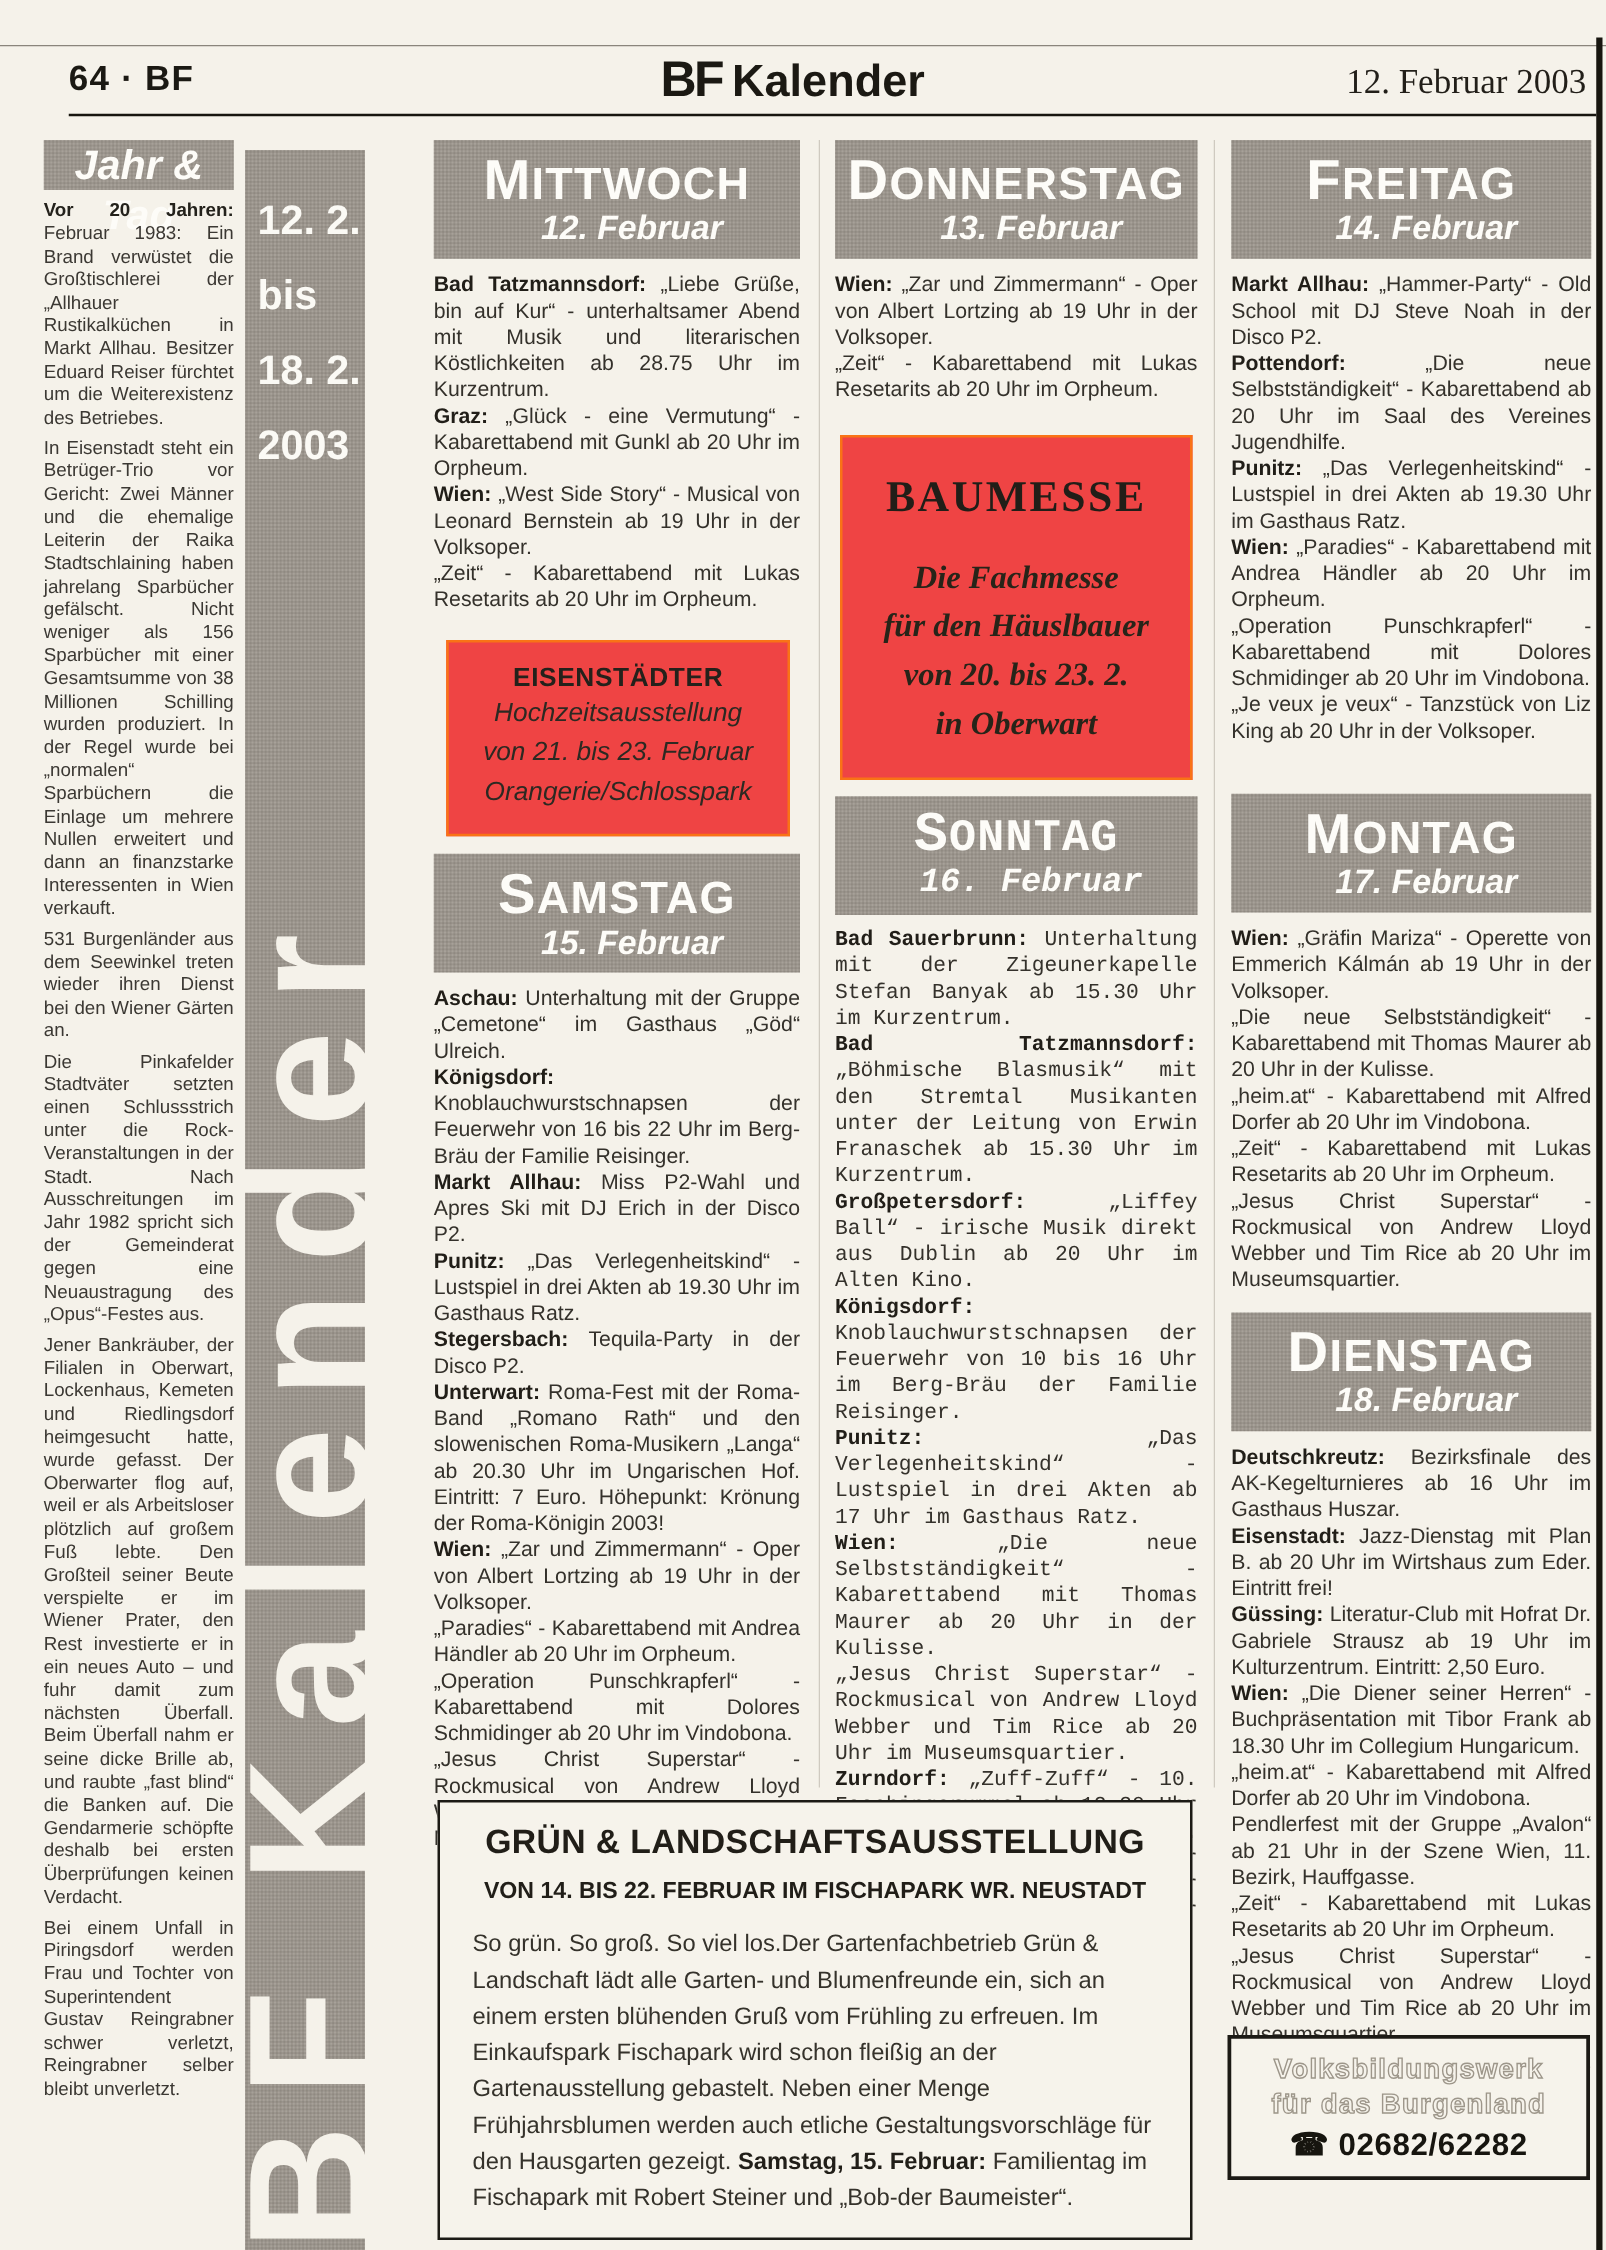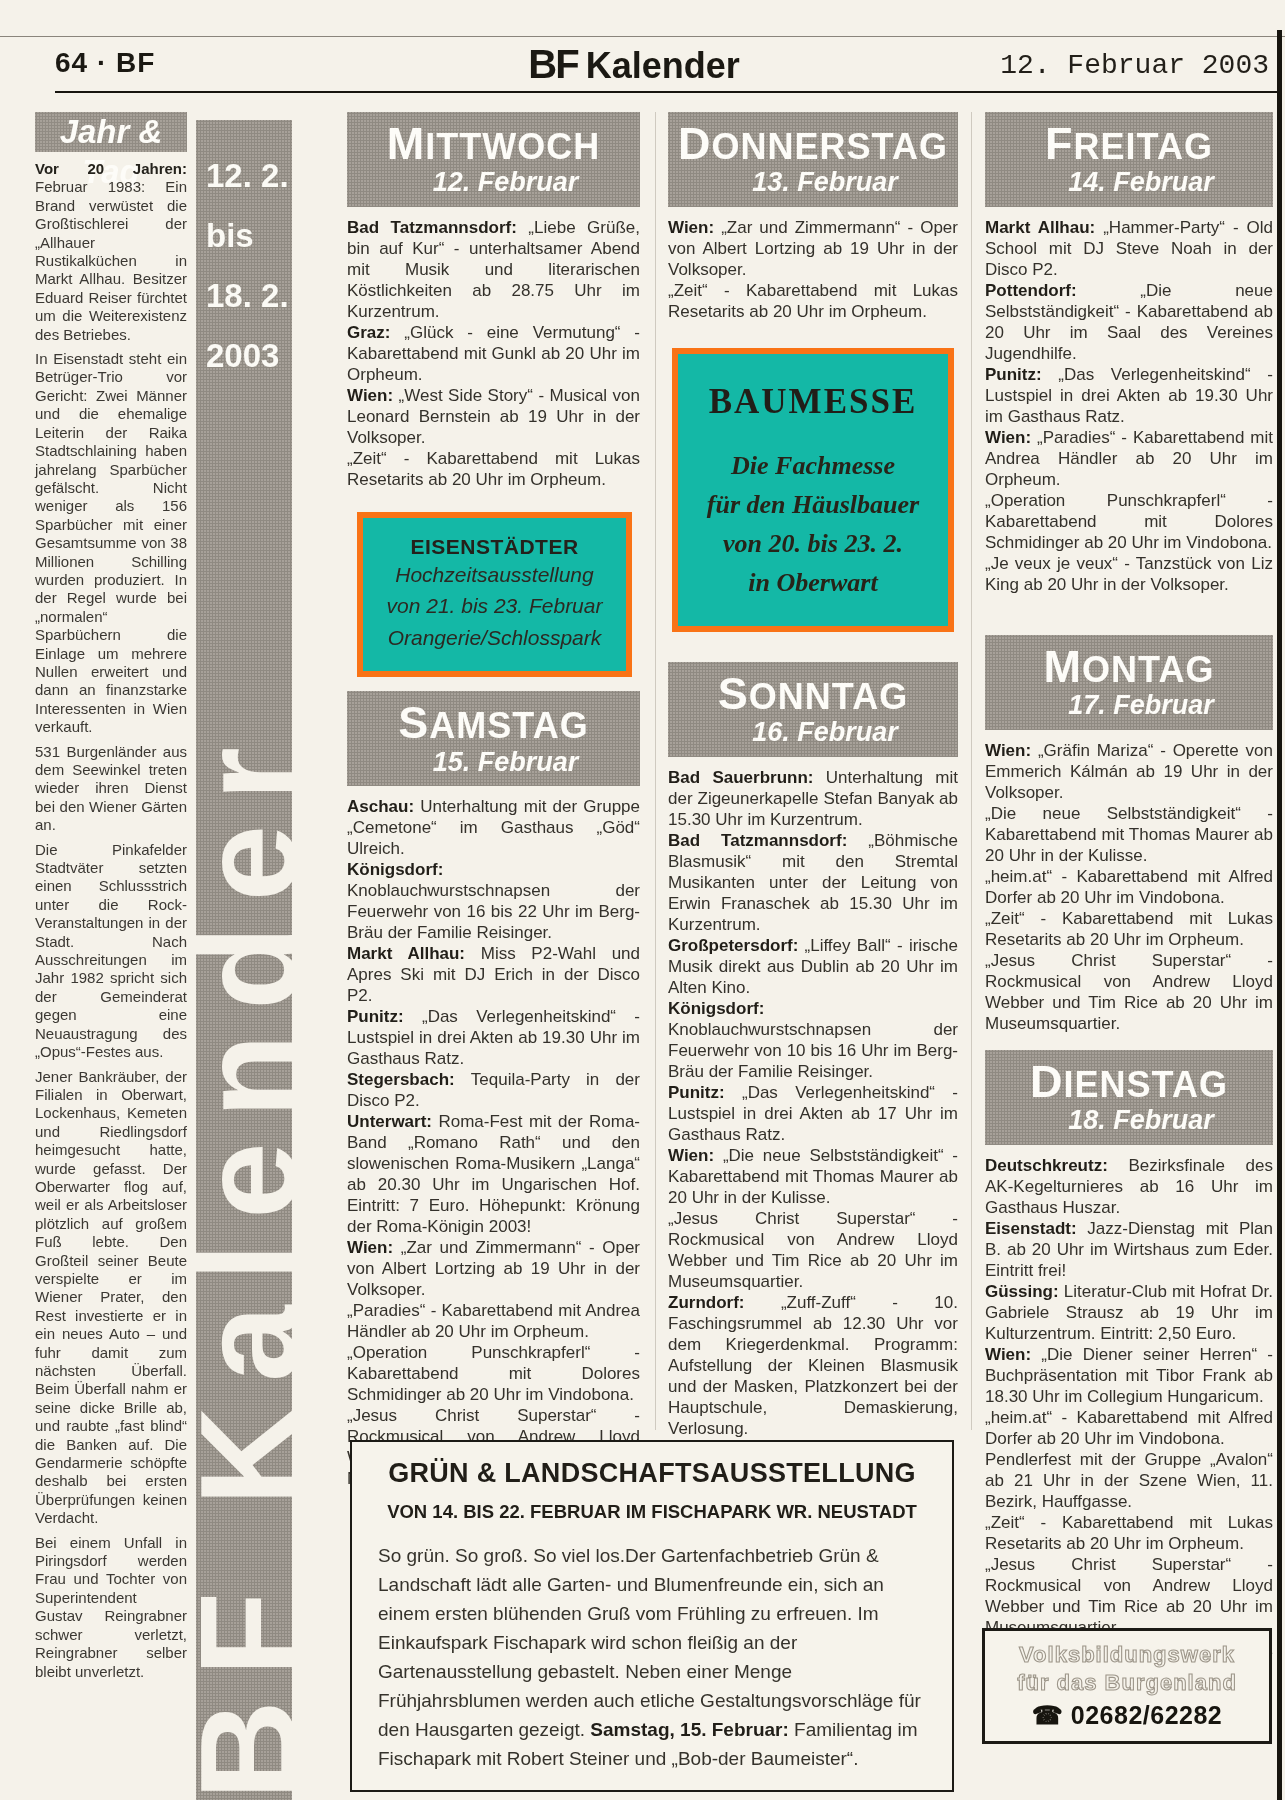--- a/index.html
+++ b/index.html
@@ -15,21 +15,21 @@
   .top-hairline{position:absolute;left:0;top:36px;width:1285px;height:1px;background:#8a857c;}
   .head-rule{position:absolute;left:55px;top:91px;width:1222px;height:2px;background:#17150f;}
   .right-bar{position:absolute;left:1277px;top:30px;width:5px;height:1770px;background:#17150f;}
   .vsep{position:absolute;top:112px;height:1318px;width:1px;background:#cfcac0;}
   .vsep-a{left:655px;} .vsep-b{left:971px;}
 
   .page-number{position:absolute;left:55px;top:47px;font-size:28px;font-weight:800;letter-spacing:1px;color:#1b1913;}
   .masthead{position:absolute;left:50%;top:42px;transform:translateX(-54%);white-space:nowrap;color:#1b1913;}
   .masthead .bf{font-size:40px;font-weight:900;letter-spacing:-2px;}
   .masthead .kal{font-size:36px;font-weight:600;margin-left:8px;}
-  .issue-date{position:absolute;right:16px;top:50px;font-family:Liberation Mono, monospace;font-size:28px;color:#221f19;}
+  .issue-date{position:absolute;right:16px;top:50px;font-family:Liberation Serif, serif;font-size:28px;color:#221f19;}
 
   
   .jahrtag{position:absolute;left:35px;top:112px;width:152px;}
   .jt-head{
     background:#a7a199 radial-gradient(rgba(110,104,96,.38) 1px, transparent 1.4px);
     background-size:3px 3px;
     color:#fdfcf8;font-style:italic;font-weight:800;font-size:33px;
     text-align:center;line-height:40px;height:40px;
   }
   .jt-body{margin-top:8px;}
@@ -63,29 +63,29 @@
     color:#fdfcf8;text-align:center;padding:8px 0 9px;
   }
   .day-name{font-size:36px;font-weight:900;letter-spacing:1px;line-height:1.05;}
   .day-name::first-letter{font-size:45px;}
   .day-date{font-style:italic;font-size:27px;font-weight:600;line-height:1.1;margin-top:1px;transform:translateX(12px);}
   .events{margin-top:10px;}
   .event{margin:0;font-size:17px;line-height:21px;text-align:justify;color:#34312b;}
   .event b{color:#211e18;}
 
   
-  .box{border:6px solid #f97316;background:#14b8a6;text-align:center;}
+  .box{border:2px solid #f97316;background:#ef4444;text-align:center;}
   .box-hochzeit{margin:22px 8px 14px 10px;padding:17px 6px 18px;}
   .box-hochzeit .box-title{font-size:21px;font-weight:800;letter-spacing:.5px;color:#24211b;}
   .box-hochzeit .box-line{font-style:italic;font-size:21px;line-height:1.5;color:#2c2922;}
   .box-baumesse{margin:26px 4px 0 4px;padding:28px 4px 24px;}
   .box-baumesse .box-title{font-family:"Liberation Serif",serif;font-size:35px;font-weight:800;letter-spacing:2px;color:#211e18;margin-bottom:24px;}
   .box-baumesse .box-line{font-family:"Liberation Serif",serif;font-style:italic;font-weight:700;font-size:26px;line-height:1.5;color:#272419;}
   .sec-samstag{margin-top:14px;}
-  .sec-sonntag{margin-top:30px;}
+  .sec-sonntag{margin-top:13px;font-family:Liberation Mono, monospace;}
   .sec-montag{margin-top:40px;}
   .sec-dienstag{margin-top:16px;}
 
   .box-gruen{
     position:absolute;left:350px;top:1440px;width:604px;height:352px;
     border:2px solid #1c1a15;background:#f6f3eb;box-sizing:border-box;
     padding:16px 26px 0;text-align:center;
   }
   .gruen-title{font-size:27px;font-weight:800;letter-spacing:.3px;color:#211e18;}
   .gruen-sub{font-size:18.5px;font-weight:800;margin-top:12px;color:#211e18;}

